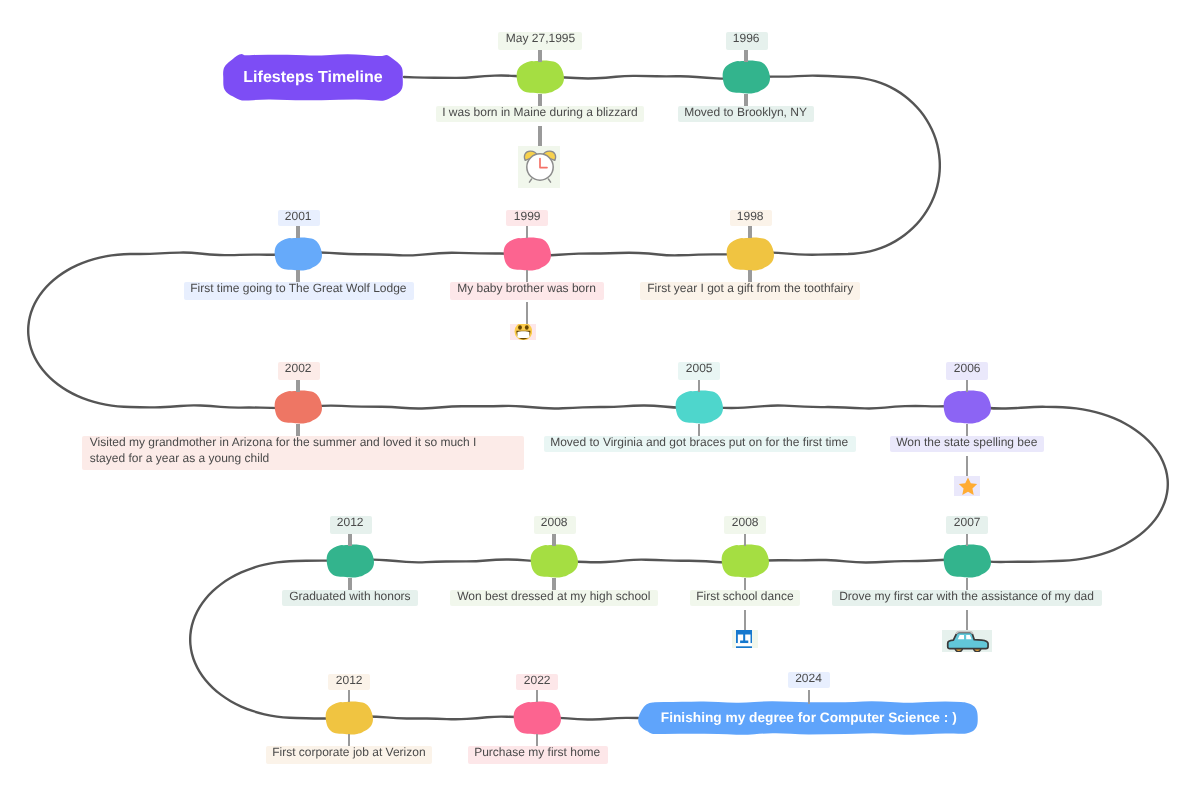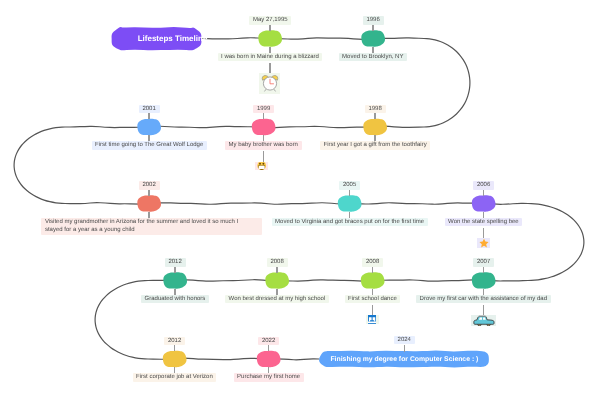--- a/index.html
+++ b/index.html
@@ -38,21 +38,21 @@
         <path d="M273.00,272.56 Q273.00,272.56 273.67,272.57 Q274.33,272.58 275.00,272.53 Q275.67,272.48 276.33,272.40 Q277.00,272.32 277.67,272.26 Q278.33,272.20 279.00,272.20 Q279.67,272.19 280.33,272.25 Q281.00,272.31 281.90,272.45 Q282.81,272.59 283.71,272.78 Q284.62,272.97 285.42,273.47 Q286.21,273.96 286.80,274.69 Q287.38,275.41 287.77,276.23 Q288.15,277.06 288.42,277.90 Q288.68,278.75 288.85,279.62 Q289.01,280.50 288.99,281.41 Q288.96,282.32 288.66,283.18 Q288.35,284.04 287.78,284.75 Q287.21,285.45 286.50,285.98 Q285.79,286.51 285.04,286.92 Q284.29,287.33 283.51,287.69 Q282.72,288.04 281.86,288.29 Q281.00,288.53 280.33,288.61 Q279.67,288.70 279.00,288.72 Q278.33,288.75 277.67,288.71 Q277.00,288.68 276.33,288.61 Q275.67,288.54 275.00,288.48 Q274.33,288.43 273.67,288.42 Q273.00,288.41 272.10,288.39 Q271.21,288.36 270.31,288.16 Q269.41,287.96 268.60,287.49 Q267.80,287.03 267.20,286.31 Q266.61,285.60 266.26,284.76 Q265.91,283.91 265.72,283.06 Q265.54,282.20 265.43,281.35 Q265.32,280.50 265.32,279.62 Q265.31,278.75 265.52,277.87 Q265.73,277.00 266.20,276.23 Q266.68,275.46 267.37,274.89 Q268.06,274.31 268.84,273.90 Q269.62,273.49 270.44,273.18 Q271.26,272.86 272.13,272.64 Z" fill="#A5DE42"></path>
         <path d="M368.50,272.56 Q368.50,272.56 369.17,272.57 Q369.83,272.58 370.50,272.53 Q371.17,272.48 371.83,272.40 Q372.50,272.32 373.17,272.26 Q373.83,272.20 374.50,272.20 Q375.17,272.19 375.83,272.25 Q376.50,272.31 377.40,272.45 Q378.31,272.59 379.21,272.78 Q380.12,272.97 380.92,273.47 Q381.71,273.96 382.30,274.69 Q382.88,275.41 383.27,276.23 Q383.65,277.06 383.92,277.90 Q384.18,278.75 384.35,279.62 Q384.51,280.50 384.49,281.41 Q384.46,282.32 384.16,283.18 Q383.85,284.04 383.28,284.75 Q382.71,285.45 382.00,285.98 Q381.29,286.51 380.54,286.92 Q379.79,287.33 379.01,287.69 Q378.22,288.04 377.36,288.29 Q376.50,288.53 375.83,288.61 Q375.17,288.70 374.50,288.72 Q373.83,288.75 373.17,288.71 Q372.50,288.68 371.83,288.61 Q371.17,288.54 370.50,288.48 Q369.83,288.43 369.17,288.42 Q368.50,288.41 367.60,288.39 Q366.71,288.36 365.81,288.16 Q364.91,287.96 364.10,287.49 Q363.30,287.03 362.70,286.31 Q362.11,285.60 361.76,284.76 Q361.41,283.91 361.22,283.06 Q361.04,282.20 360.93,281.35 Q360.82,280.50 360.82,279.62 Q360.81,278.75 361.02,277.87 Q361.23,277.00 361.70,276.23 Q362.18,275.46 362.87,274.89 Q363.56,274.31 364.34,273.90 Q365.12,273.49 365.94,273.18 Q366.76,272.86 367.63,272.64 Z" fill="#A5DE42"></path>
         <path d="M479.50,272.56 Q479.50,272.56 480.17,272.57 Q480.83,272.58 481.50,272.53 Q482.17,272.48 482.83,272.40 Q483.50,272.32 484.17,272.26 Q484.83,272.20 485.50,272.20 Q486.17,272.19 486.83,272.25 Q487.50,272.31 488.40,272.45 Q489.31,272.59 490.21,272.78 Q491.12,272.97 491.92,273.47 Q492.71,273.96 493.30,274.69 Q493.88,275.41 494.27,276.23 Q494.65,277.06 494.92,277.90 Q495.18,278.75 495.35,279.62 Q495.51,280.50 495.49,281.41 Q495.46,282.32 495.16,283.18 Q494.85,284.04 494.28,284.75 Q493.71,285.45 493.00,285.98 Q492.29,286.51 491.54,286.92 Q490.79,287.33 490.01,287.69 Q489.22,288.04 488.36,288.29 Q487.50,288.53 486.83,288.61 Q486.17,288.70 485.50,288.72 Q484.83,288.75 484.17,288.71 Q483.50,288.68 482.83,288.61 Q482.17,288.54 481.50,288.48 Q480.83,288.43 480.17,288.42 Q479.50,288.41 478.60,288.39 Q477.71,288.36 476.81,288.16 Q475.91,287.96 475.10,287.49 Q474.30,287.03 473.70,286.31 Q473.11,285.60 472.76,284.76 Q472.41,283.91 472.22,283.06 Q472.04,282.20 471.93,281.35 Q471.82,280.50 471.82,279.62 Q471.81,278.75 472.02,277.87 Q472.23,277.00 472.70,276.23 Q473.18,275.46 473.87,274.89 Q474.56,274.31 475.34,273.90 Q476.12,273.49 476.94,273.18 Q477.76,272.86 478.63,272.64 Z" fill="#33B48D"></path>
         <path d="M170.50,351.06 Q170.50,351.06 171.17,351.07 Q171.83,351.08 172.50,351.03 Q173.17,350.98 173.83,350.90 Q174.50,350.82 175.17,350.76 Q175.83,350.70 176.50,350.70 Q177.17,350.69 177.83,350.75 Q178.50,350.81 179.40,350.95 Q180.31,351.09 181.21,351.28 Q182.12,351.47 182.92,351.97 Q183.71,352.46 184.30,353.19 Q184.88,353.91 185.27,354.73 Q185.65,355.56 185.92,356.40 Q186.18,357.25 186.35,358.12 Q186.51,359.00 186.49,359.91 Q186.46,360.82 186.16,361.68 Q185.85,362.54 185.28,363.25 Q184.71,363.95 184.00,364.48 Q183.29,365.01 182.54,365.42 Q181.79,365.83 181.01,366.19 Q180.22,366.54 179.36,366.79 Q178.50,367.03 177.83,367.11 Q177.17,367.20 176.50,367.22 Q175.83,367.25 175.17,367.21 Q174.50,367.18 173.83,367.11 Q173.17,367.04 172.50,366.98 Q171.83,366.93 171.17,366.92 Q170.50,366.91 169.60,366.89 Q168.71,366.86 167.81,366.66 Q166.91,366.46 166.10,365.99 Q165.30,365.53 164.70,364.81 Q164.11,364.10 163.76,363.26 Q163.41,362.41 163.22,361.56 Q163.04,360.70 162.93,359.85 Q162.82,359.00 162.82,358.12 Q162.81,357.25 163.02,356.37 Q163.23,355.50 163.70,354.73 Q164.18,353.96 164.87,353.39 Q165.56,352.81 166.34,352.40 Q167.12,351.99 167.94,351.68 Q168.76,351.36 169.63,351.14 Z" fill="#F0C441"></path>
         <path d="M264.50,351.06 Q264.50,351.06 265.17,351.07 Q265.83,351.08 266.50,351.03 Q267.17,350.98 267.83,350.90 Q268.50,350.82 269.17,350.76 Q269.83,350.70 270.50,350.70 Q271.17,350.69 271.83,350.75 Q272.50,350.81 273.40,350.95 Q274.31,351.09 275.21,351.28 Q276.12,351.47 276.92,351.97 Q277.71,352.46 278.30,353.19 Q278.88,353.91 279.27,354.73 Q279.65,355.56 279.92,356.40 Q280.18,357.25 280.35,358.12 Q280.51,359.00 280.49,359.91 Q280.46,360.82 280.16,361.68 Q279.85,362.54 279.28,363.25 Q278.71,363.95 278.00,364.48 Q277.29,365.01 276.54,365.42 Q275.79,365.83 275.01,366.19 Q274.22,366.54 273.36,366.79 Q272.50,367.03 271.83,367.11 Q271.17,367.20 270.50,367.22 Q269.83,367.25 269.17,367.21 Q268.50,367.18 267.83,367.11 Q267.17,367.04 266.50,366.98 Q265.83,366.93 265.17,366.92 Q264.50,366.91 263.60,366.89 Q262.71,366.86 261.81,366.66 Q260.91,366.46 260.10,365.99 Q259.30,365.53 258.70,364.81 Q258.11,364.10 257.76,363.26 Q257.41,362.41 257.22,361.56 Q257.04,360.70 256.93,359.85 Q256.82,359.00 256.82,358.12 Q256.81,357.25 257.02,356.37 Q257.23,355.50 257.70,354.73 Q258.18,353.96 258.87,353.39 Q259.56,352.81 260.34,352.40 Q261.12,351.99 261.94,351.68 Q262.76,351.36 263.63,351.14 Z" fill="#FC6490"></path>
       </g>
     <path id="title-pill-shape" d="M122.25,27.62 Q122.25,27.62 126.53,27.47 Q130.81,27.32 135.09,27.34 Q139.38,27.37 143.66,27.42 Q147.94,27.48 152.22,27.64 Q156.50,27.81 160.78,27.70 Q165.06,27.59 169.34,27.27 Q173.63,26.96 177.91,27.24 Q182.19,27.53 186.47,27.86 Q190.75,28.19 192.06,27.71 Q193.38,27.23 194.48,27.97 Q195.59,28.71 196.56,29.47 Q197.54,30.24 198.55,30.98 Q199.56,31.73 200.30,32.76 Q201.05,33.79 201.24,35.05 Q201.43,36.31 201.38,37.53 Q201.32,38.75 201.39,39.97 Q201.46,41.19 201.38,42.51 Q201.29,43.83 200.63,44.96 Q199.96,46.09 198.87,46.83 Q197.78,47.57 196.68,48.17 Q195.58,48.77 194.45,49.38 Q193.32,50.00 192.03,50.22 Q190.75,50.45 186.47,50.11 Q182.19,49.77 177.91,49.77 Q173.63,49.77 169.34,49.92 Q165.06,50.07 160.78,50.11 Q156.50,50.15 152.22,50.15 Q147.94,50.16 143.66,49.96 Q139.38,49.75 135.09,49.72 Q130.81,49.68 126.53,50.08 Q122.25,50.47 120.97,50.20 Q119.70,49.94 118.56,49.35 Q117.43,48.75 116.31,48.18 Q115.18,47.61 114.10,46.86 Q113.01,46.12 112.39,44.96 Q111.76,43.80 111.69,42.49 Q111.62,41.18 111.65,39.96 Q111.67,38.75 111.58,37.52 Q111.50,36.30 111.72,35.04 Q111.94,33.78 112.71,32.77 Q113.49,31.76 114.48,31.00 Q115.47,30.25 116.43,29.44 Q117.38,28.64 118.49,27.91 Q119.61,27.17 120.93,27.02 Z" fill="#7D4DF5"></path>
     <path id="final-pill-shape" d="M327.40,351.08 Q327.40,351.08 331.93,351.03 Q336.46,350.98 340.99,350.91 Q345.52,350.84 350.05,350.76 Q354.58,350.68 359.11,351.00 Q363.64,351.31 368.16,351.37 Q372.69,351.43 377.22,351.04 Q381.75,350.66 386.28,350.68 Q390.81,350.70 395.34,350.92 Q399.87,351.14 404.40,351.12 Q408.93,351.10 413.46,351.16 Q417.99,351.22 422.52,351.10 Q427.05,350.98 431.58,350.74 Q436.11,350.49 440.64,350.77 Q445.16,351.05 449.69,351.28 Q454.22,351.51 458.75,351.23 Q463.28,350.94 467.81,350.85 Q472.34,350.76 476.87,350.84 Q481.40,350.91 482.27,351.14 Q483.14,351.38 484.00,351.59 Q484.86,351.81 485.68,352.20 Q486.51,352.60 487.16,353.24 Q487.81,353.89 488.17,354.73 Q488.54,355.56 488.67,356.44 Q488.80,357.31 488.83,358.16 Q488.86,359.00 488.86,359.85 Q488.87,360.70 488.76,361.60 Q488.65,362.49 488.28,363.34 Q487.90,364.19 487.24,364.84 Q486.58,365.49 485.74,365.88 Q484.90,366.27 484.03,366.48 Q483.16,366.69 482.28,366.83 Q481.40,366.96 476.87,366.79 Q472.34,366.62 467.81,366.82 Q463.28,367.01 458.75,367.28 Q454.22,367.55 449.69,367.25 Q445.16,366.95 440.64,366.77 Q436.11,366.59 431.58,366.80 Q427.05,367.00 422.52,367.04 Q417.99,367.08 413.46,367.14 Q408.93,367.20 404.40,367.20 Q399.87,367.20 395.34,366.89 Q390.81,366.58 386.28,366.65 Q381.75,366.72 377.22,367.09 Q372.69,367.46 368.16,367.32 Q363.64,367.19 359.11,366.99 Q354.58,366.78 350.05,366.84 Q345.52,366.89 340.99,366.86 Q336.46,366.83 331.93,366.99 Q327.40,367.15 326.51,366.95 Q325.63,366.76 324.83,366.38 Q324.03,366.00 323.28,365.55 Q322.53,365.11 321.79,364.58 Q321.06,364.06 320.42,363.36 Q319.79,362.66 319.43,361.78 Q319.08,360.90 319.09,359.95 Q319.10,359.00 319.39,358.12 Q319.68,357.24 320.07,356.45 Q320.47,355.66 320.91,354.92 Q321.34,354.17 321.88,353.46 Q322.42,352.76 323.15,352.22 Q323.88,351.68 324.75,351.44 Q325.62,351.19 326.51,351.23 Z" fill="#5FA4FB"></path>
   </svg>
 
-  <div class="pill" id="title-pill" style="left: 111px; top: 27.5px; width: 91px; height: 22.5px; font-size: 8px; padding-left: 16px;">Lifesteps Timeline</div>
+  <div class="pill" id="title-pill" style="left: 111px; top: 27.5px; width: 91px; height: 22.5px; font-size: 8px;">Lifesteps Timeline</div>
 
   <div class="pill" id="final-pill" style="left: 319.4px; top: 351px; width: 170px; height: 16px; font-size: 6.85px;">Finishing my degree for Computer Science : )</div>
   <div class="lbl date" id="final-date" style="background: rgb(232, 239, 254); left: 393.7px; top: 335.5px;">2024</div>
   <div class="stem" id="final-stem" style="left: 403.65px; top: 344.5px; height: 7px;"></div>
 
   <div id="items">
   <div class="evt">
     <div class="stem" style="left: 269.45px; top: 22.5px; height: 8px;"></div>
     <div class="stem" style="left: 269.45px; top: 46.5px; height: 7px;"></div>
     <div class="lbl date" style="background: rgb(241, 247, 236); left: 249px; top: 16.3px;">May 27,1995</div>

